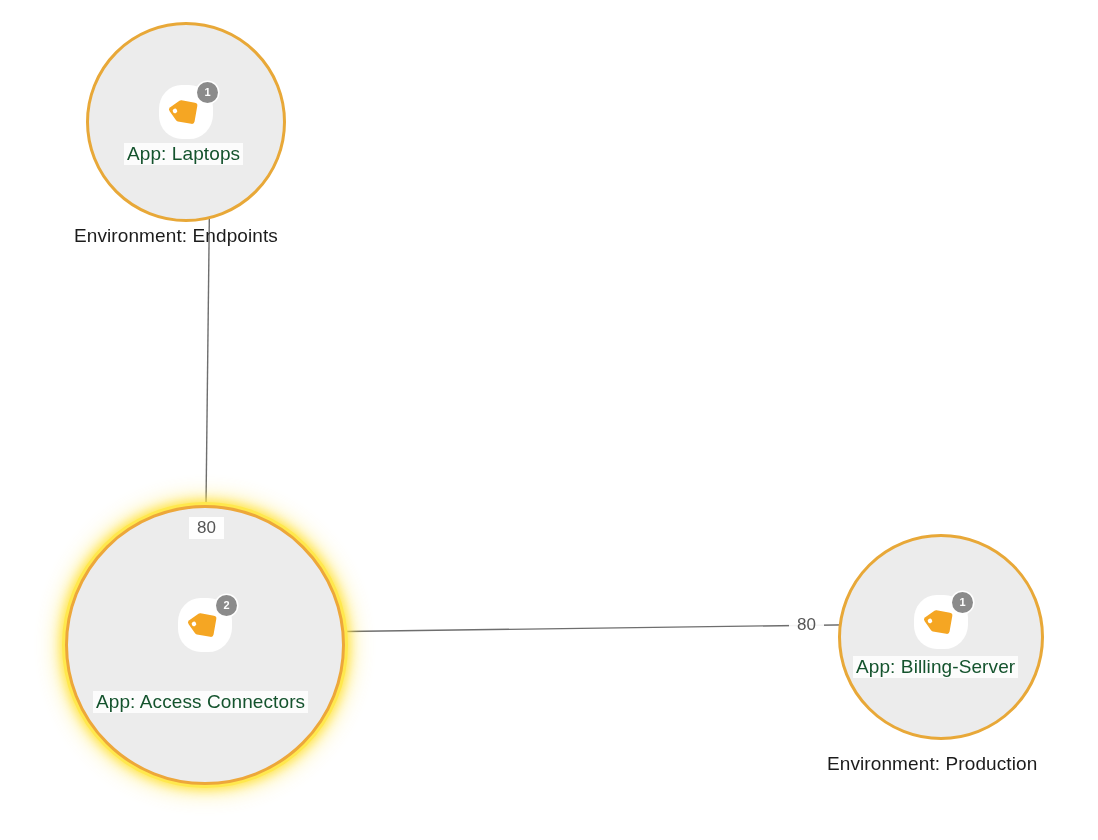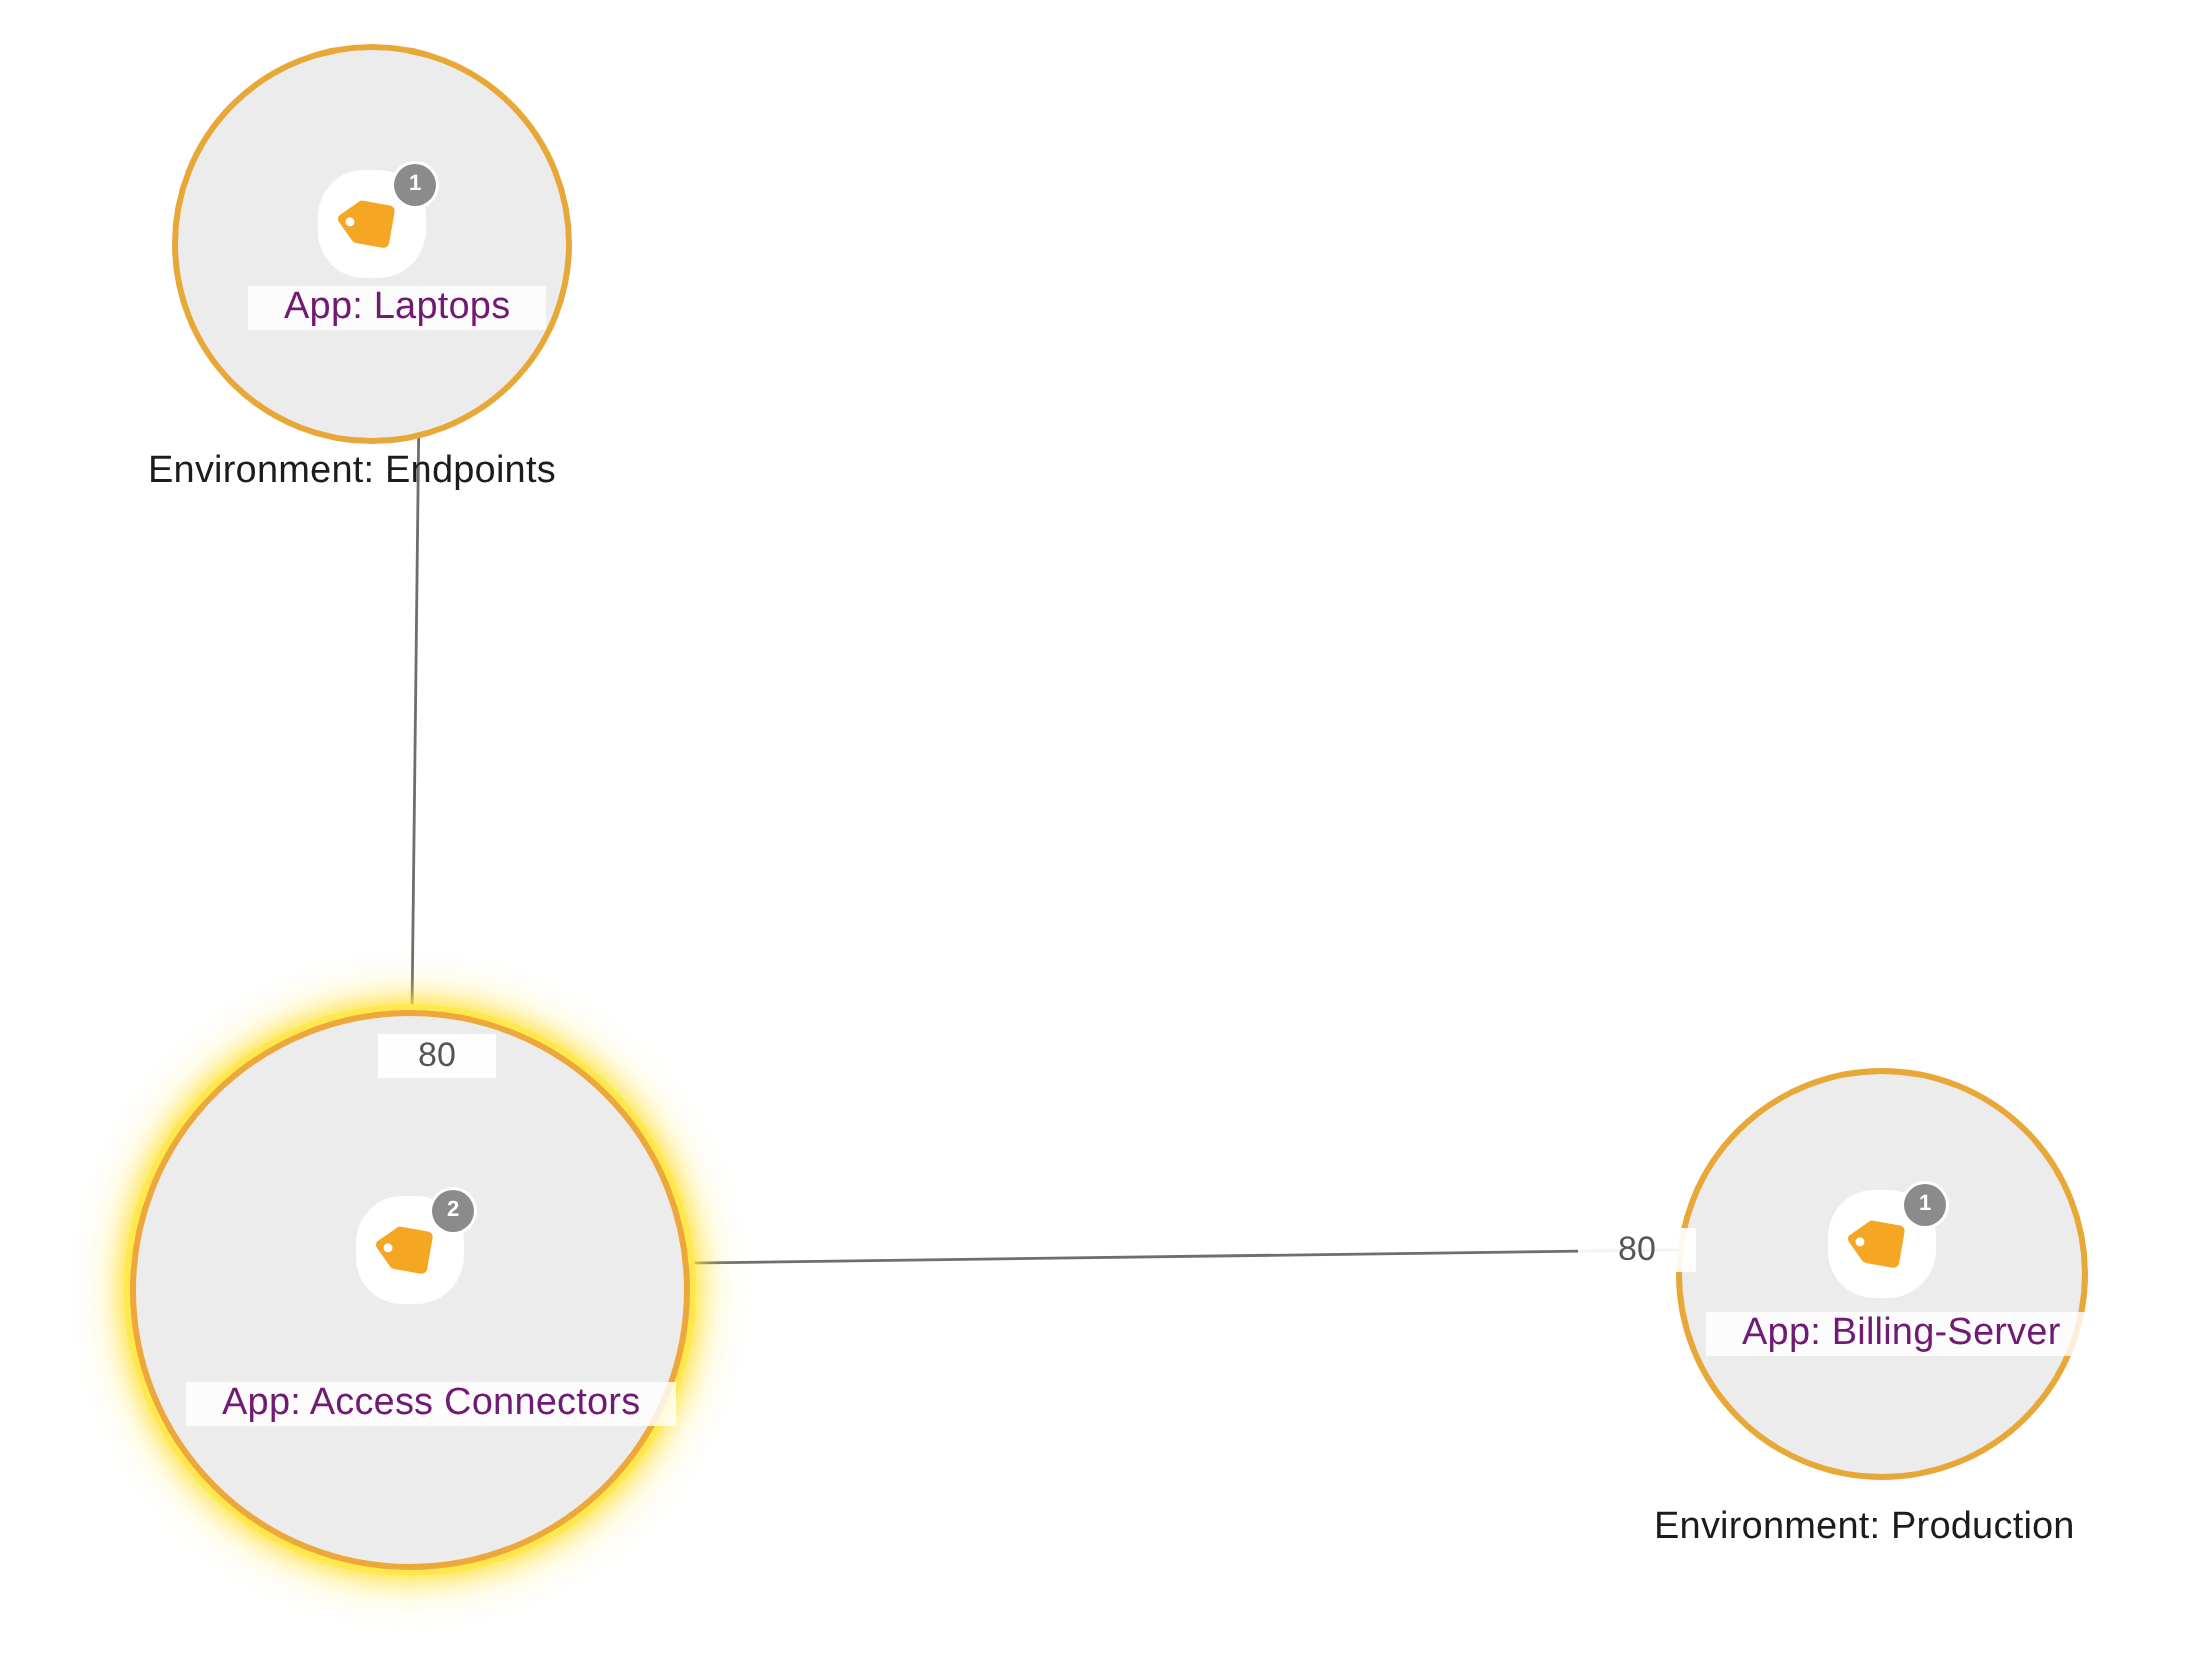--- a/index.html
+++ b/index.html
@@ -94,34 +94,34 @@
     font-weight: bold;
     line-height: 21px;
     text-align: center;
     box-shadow: 0 0 0 1.5px #ffffff;
   }
 
   
   .node-label {
     position: absolute;
     font-size: 19px;
-    color: #701a75;
+    color: #14532d;
     white-space: nowrap;
     background: rgba(255,255,255,0.82);
-    padding: 0 18px;
+    padding: 0 3px;
     letter-spacing: 0.1px;
   }
 
   
   .edge-label {
     position: absolute;
     font-size: 17px;
     color: #555555;
     background: rgba(255,255,255,0.92);
-    padding: 1px 20px;
+    padding: 1px 8px;
     white-space: nowrap;
   }
 </style>
 </head>
 <body>
 
 <div id="graph-canvas">
 
   <svg id="edge-layer" viewBox="0 0 1098 840" xmlns="http://www.w3.org/2000/svg">
     <defs>

